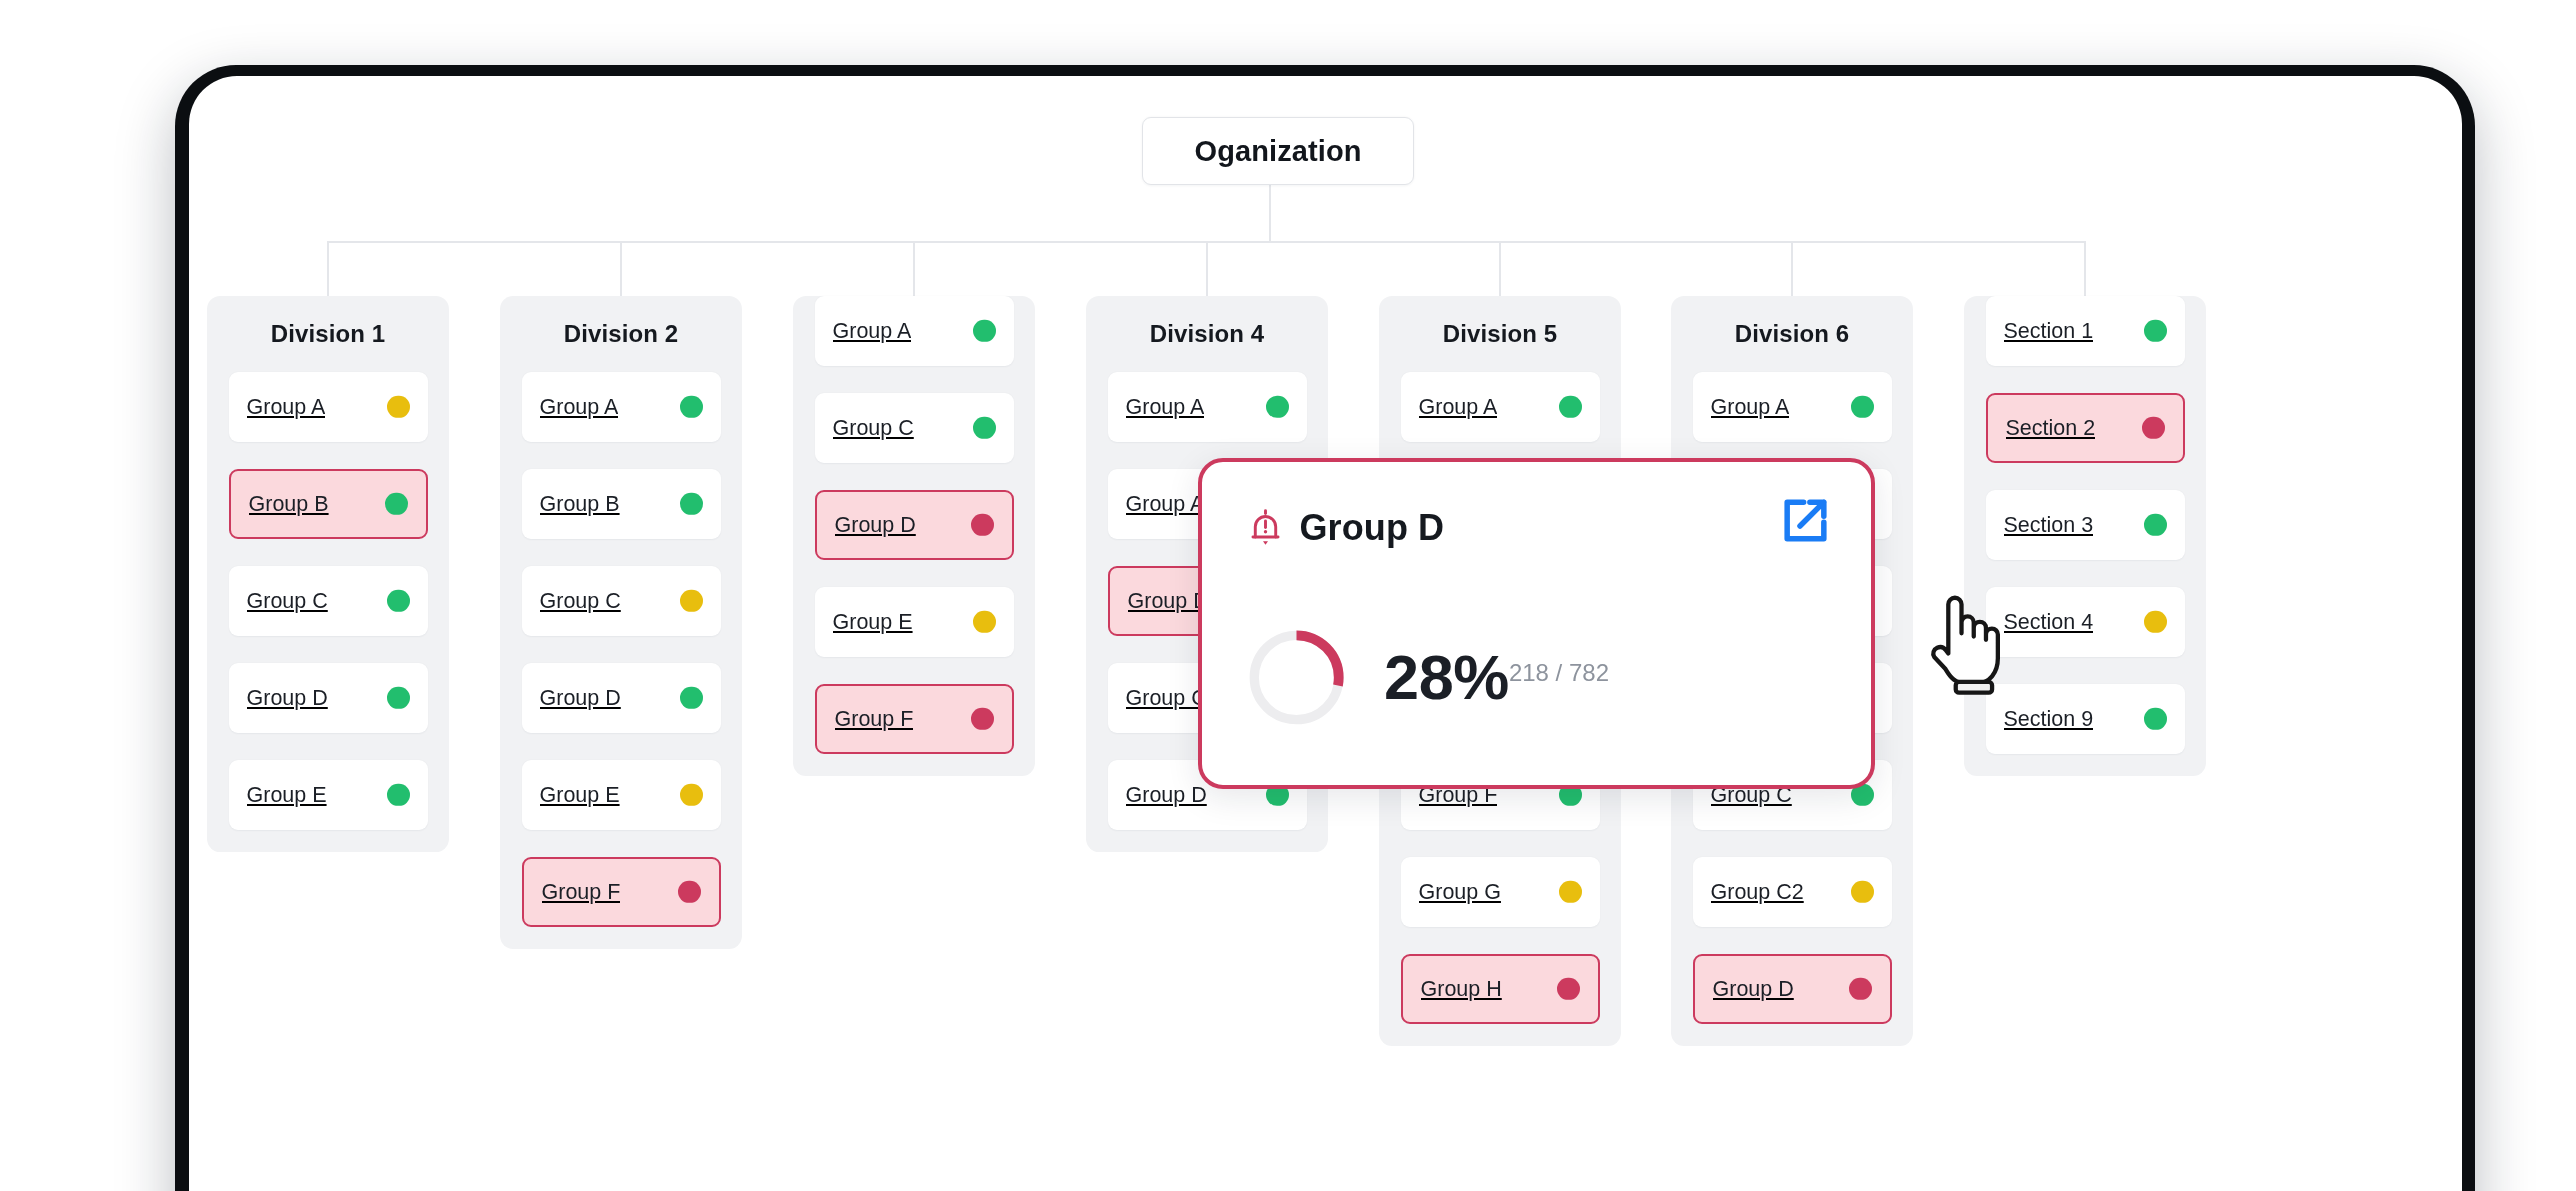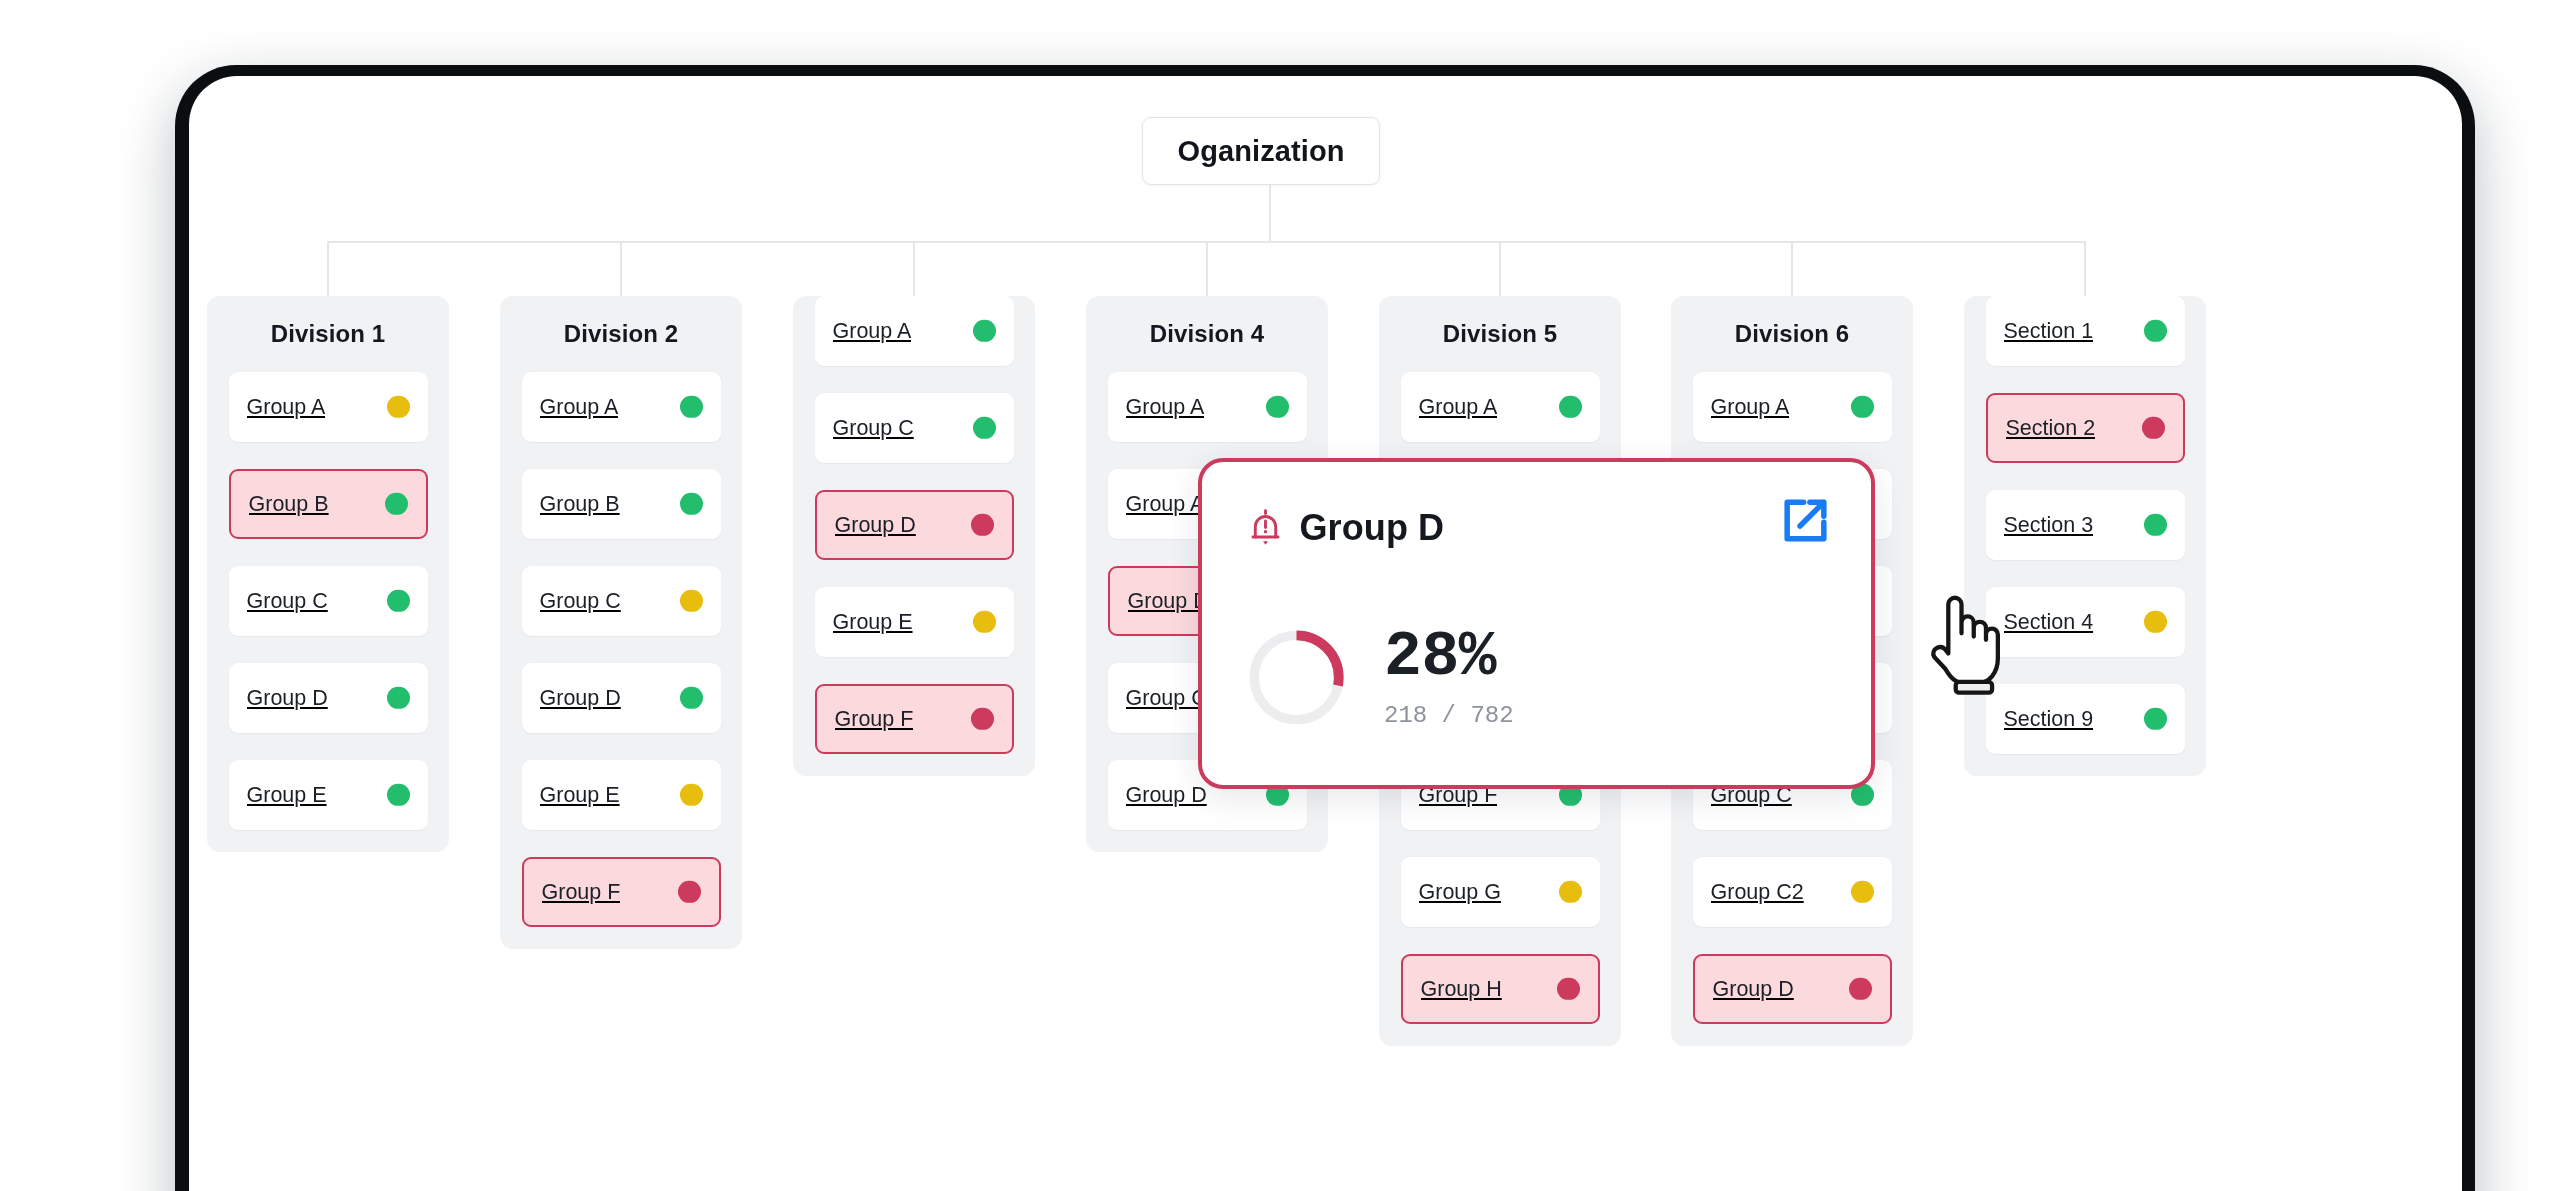--- a/index.html
+++ b/index.html
@@ -48,21 +48,21 @@
     top: 0;
     width: 2273px;
     height: 1224px;
   }
 
   
   #root-node {
     position: absolute;
     left: 953px;
     top: 41px;
-    width: 238px;
+    width: 272px;
     height: 68px;
     background: #ffffff;
     border: 1.3px solid #e2e4e8;
     border-radius: 9px;
     display: flex;
     align-items: center;
     justify-content: center;
     box-shadow: 0 0.8px 2.5px rgba(20, 30, 50, 0.05);
   }
   #root-node .root-label {
@@ -195,21 +195,21 @@
     display: flex;
     align-items: center;
   }
   #progress-donut {
     width: 103px;
     height: 103px;
     flex: 0 0 auto;
     margin-right: 36px;
     display: block;
   }
-  #metric-text { display: flex; flex-direction: column; font-family: Liberation Mono, monospace; }
+  #metric-text { display: flex; flex-direction: row; }
   #metric-percent {
     font-size: 63px;
     font-weight: 700;
     color: #1b1f26;
     line-height: 1.0;
     letter-spacing: -0.4px;
   }
   #metric-fraction {
     margin-top: 13.2px;
     font-size: 24px;

